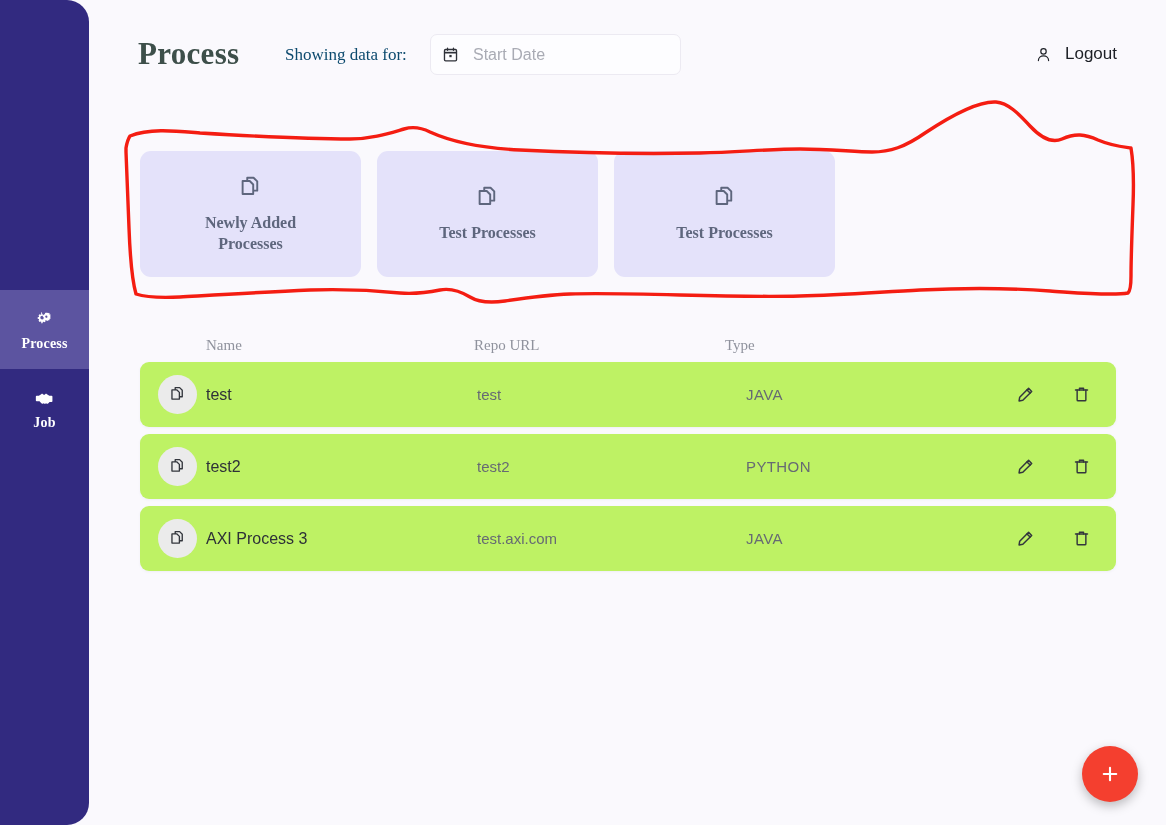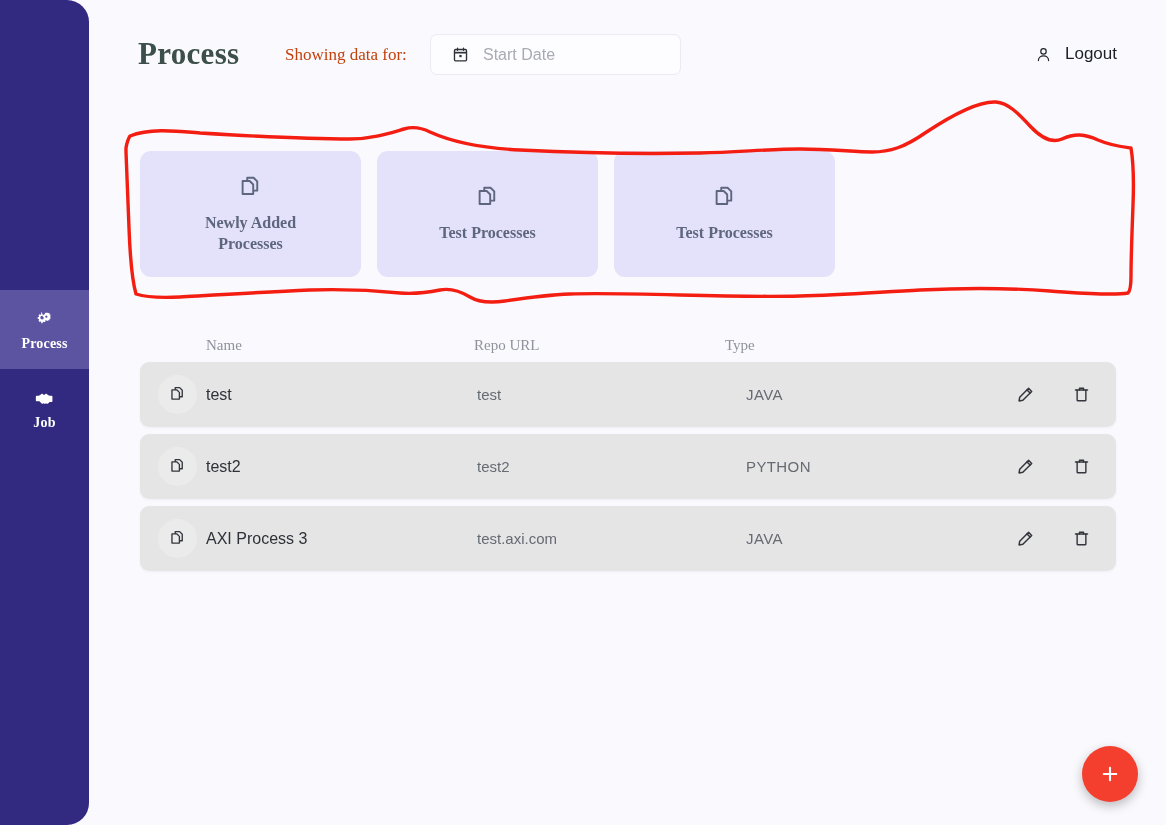--- a/index.html
+++ b/index.html
@@ -77,33 +77,33 @@
     font-weight: 700;
     color: #3d4f4a;
     letter-spacing: .3px;
   }
 
   #showing-label {
     position: absolute;
     left: 196px; top: 45px;
     font-family: "Liberation Serif", serif;
     font-size: 17px;
-    color: #c2410c;
+    color: #0c4a6e;
   }
 
   #date-field {
     position: absolute;
     left: 341px; top: 34px;
     width: 251px; height: 41px;
     border: 1px solid #eceaf2;
     border-radius: 7px;
     background: #fdfdff;
     display: flex;
     align-items: center;
-    padding-left: 21px;
+    padding-left: 11px;
     gap: 14px;
     cursor: pointer;
   }
   #date-field svg { width: 17px; height: 17px; display: block; flex: none; }
   #date-placeholder {
     font-size: 16px;
     color: #a9abb4;
     font-family: "Liberation Sans", sans-serif;
   }
 
@@ -181,21 +181,21 @@
   .th-type { left: 585px; }
 
   #table-body {
     position: absolute;
     left: 140px; top: 362px;
     width: 976px;
   }
   .row {
     position: relative;
     height: 65px;
-    background: #e5e5e5;
+    background: #bef264;
     border-radius: 9px;
     margin-bottom: 7px;
     box-shadow: 0 1px 3px rgba(60,50,120,0.055);
     display: flex;
     align-items: center;
     cursor: pointer;
   }
   .row-avatar {
     position: absolute;
     left: 18px;

